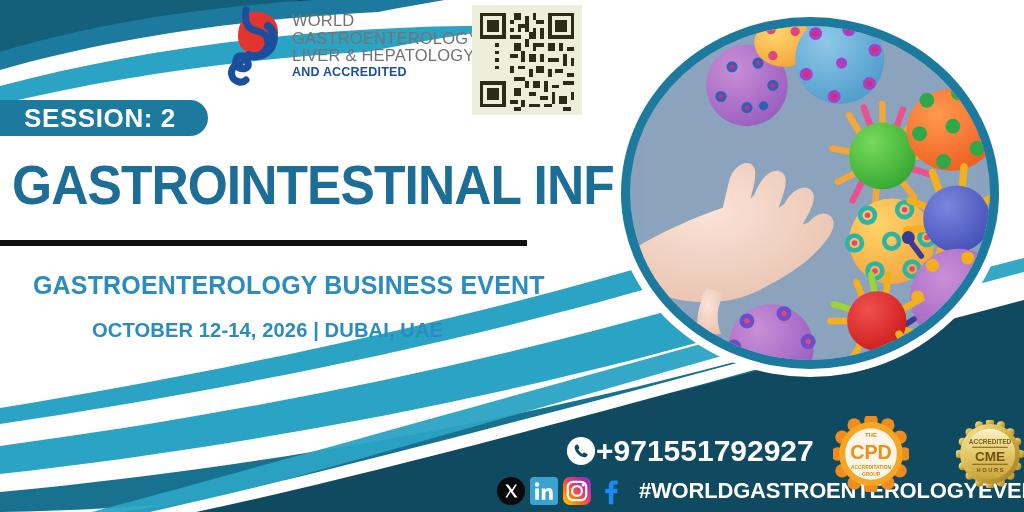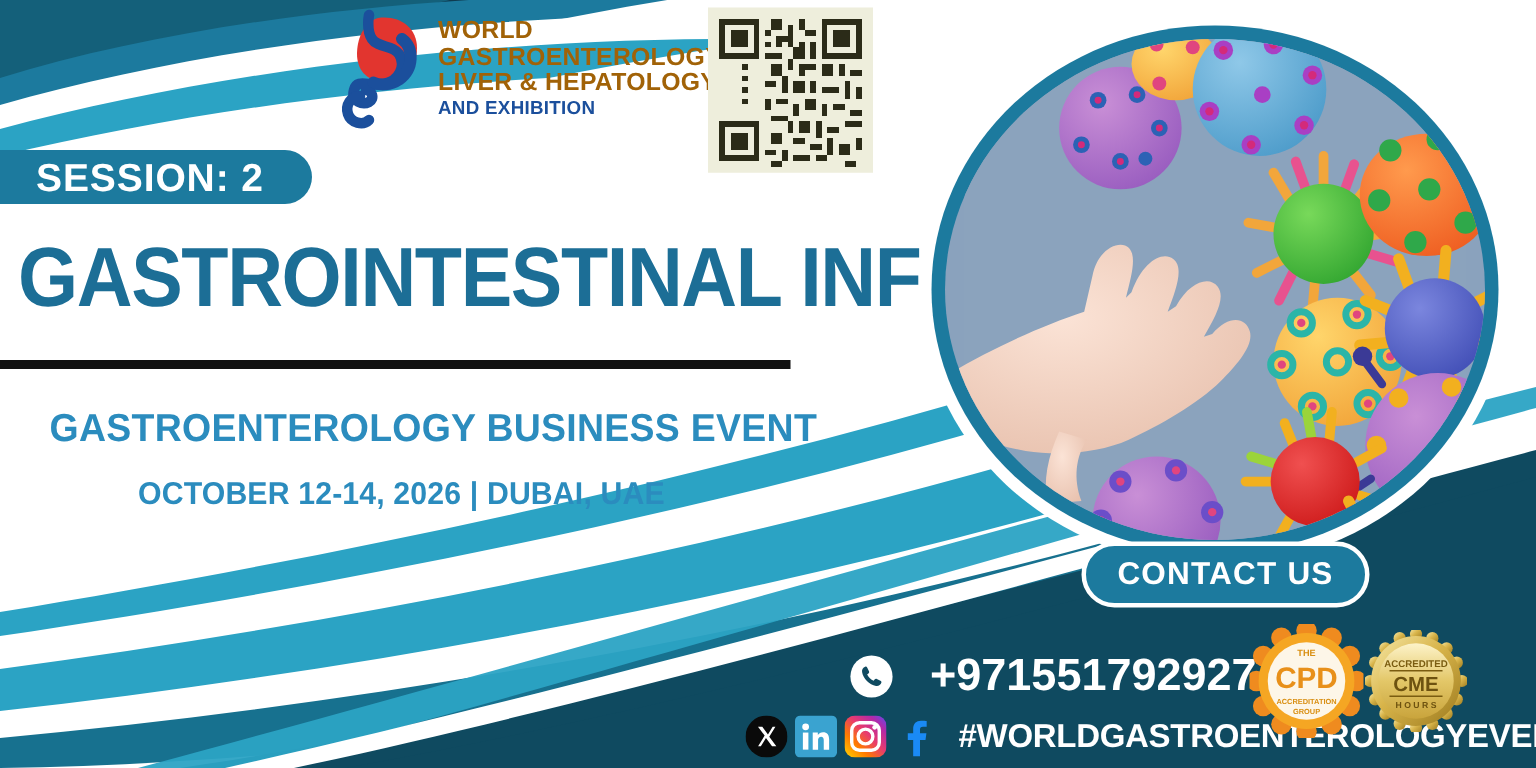--- a/index.html
+++ b/index.html
@@ -17,21 +17,21 @@
   .bg-layer{position:absolute;inset:0;pointer-events:none;}
 
   
   .logo-block{
     position:absolute;left:222px;top:6px;
     display:flex;align-items:flex-start;gap:8px;
   }
   .logo-mark{width:62px;height:88px;flex:0 0 auto;}
   .logo-text{padding-top:6px;line-height:1.0;}
   .logo-text .l1,.logo-text .l2,.logo-text .l3{
-    font-size:16.5px;font-weight:bold;color:#a16207;
+    font-size:16.5px;font-weight:normal;color:#737373;
     letter-spacing:.2px;white-space:nowrap;display:block;margin-bottom:1px;
   }
   .logo-text .l4,.logo-text .l5{
     font-size:12.5px;font-weight:bold;color:#1b4f9c;
     letter-spacing:.2px;white-space:nowrap;display:block;margin-top:2px;
   }
 
   
   .qr{
     position:absolute;left:472px;top:5px;width:110px;height:110px;
@@ -109,42 +109,42 @@
     display:flex;align-items:center;justify-content:center;
     box-sizing:border-box;
   }
   .contact-btn span{
     color:#ffffff;font-size:21px;font-weight:bold;letter-spacing:.8px;
   }
 
   
   .phone-row{
     position:absolute;left:566px;top:434px;
-    display:flex;align-items:center;gap:24px;
+    display:flex;align-items:center;gap:0;
   }
   .phone-icon{width:30px;height:30px;flex:0 0 auto;}
   .phone-num{
     color:#ffffff;font-size:30px;font-weight:bold;letter-spacing:0px;
     white-space:nowrap;
   }
 
   
   .social-row{
     position:absolute;left:497px;top:477px;
     display:flex;align-items:center;gap:5px;
   }
   .social-icon{width:28px;height:28px;flex:0 0 auto;display:block;}
   .hashtag{
     color:#ffffff;font-size:22px;font-weight:bold;letter-spacing:-.2px;
     white-space:nowrap;margin-left:10px;
   }
 
   
   .badge-cpd{position:absolute;left:833px;top:416px;width:76px;height:76px;text-align:center;}
-  .badge-cme{position:absolute;left:910px;top:420px;width:68px;height:68px;}
+  .badge-cme{position:absolute;left:956px;top:420px;width:68px;height:68px;}
   .badge-cpd svg,.badge-cme svg{display:block;width:100%;height:100%;}
 </style>
 </head>
 <body>
 
 <div id="banner">
 
   <svg class="bg-layer" viewBox="0 0 1024 512" preserveAspectRatio="none">
 
     <path d="M0,0 L430,0 C300,16 150,52 0,96 Z" fill="#0f3b50"></path>
@@ -173,21 +173,21 @@
       <path d="M30,6 C44,4 56,12 56,26 C56,40 46,48 33,48 C22,48 16,40 16,30 C16,18 22,8 30,6 Z" fill="#e2352f"></path>
       <path d="M24,4 C24,4 22,14 26,20 C30,26 40,24 44,30 C49,38 44,48 34,50
                C24,52 16,46 14,54 C12,62 20,64 24,62 C28,60 26,54 22,54" fill="none" stroke="#1b4f9c" stroke-width="7" stroke-linecap="round"></path>
       <path d="M46,20 C54,26 54,40 44,47 C38,51 31,51 27,49" fill="none" stroke="#1b4f9c" stroke-width="8" stroke-linecap="round"></path>
       <path d="M18,58 C12,58 8,64 10,70 C12,76 20,78 24,74" fill="none" stroke="#1b4f9c" stroke-width="7" stroke-linecap="round"></path>
     </svg>
     <div class="logo-text">
       <span class="l1">WORLD</span>
       <span class="l2">GASTROENTEROLOGY</span>
       <span class="l3">LIVER &amp; HEPATOLOGY</span>
-      <span class="l5">AND EXHIBITION</span>
+      <span class="l5">AND ACCREDITED</span>
     </div>
   </div>
 
   <div class="qr">
     <svg viewBox="0 0 29 29" shape-rendering="crispEdges">
       <rect width="29" height="29" fill="#eeeedc"></rect>
       <g fill="#2b2b18">
 
         <rect x="2" y="2" width="7" height="1"></rect>
           <rect x="2" y="8" width="7" height="1"></rect>
@@ -531,23 +531,20 @@
           <g fill="#2b2b2b">
             <circle cx="54" cy="364" r="6"></circle>
               <circle cx="86" cy="360" r="6"></circle>
             <circle cx="100" cy="386" r="6"></circle>
           </g>
         </g>
       </svg>
     </div>
   </div>
 
-  <div class="contact-btn">
-    <span>CONTACT US</span>
-  </div>
 
   <div class="phone-row">
     <svg class="phone-icon" viewBox="0 0 32 32">
       <circle cx="16" cy="16" r="15" fill="#ffffff"></circle>
       <path d="M11.5,9 C10,9.5 9,11 9.3,12.8 C10,17.5 14.5,22 19.2,22.7
                C21,23 22.5,22 23,20.5 C23.2,19.8 22.9,19.3 22.3,19 L19.8,17.8
                C19.2,17.5 18.6,17.7 18.2,18.2 L17.5,19.1 C15.6,18.1 13.9,16.4 12.9,14.5
                L13.8,13.8 C14.3,13.4 14.5,12.8 14.2,12.2 L13,9.7
                C12.7,9.1 12.2,8.8 11.5,9 Z" fill="#0f4a60"></path>
     </svg>

